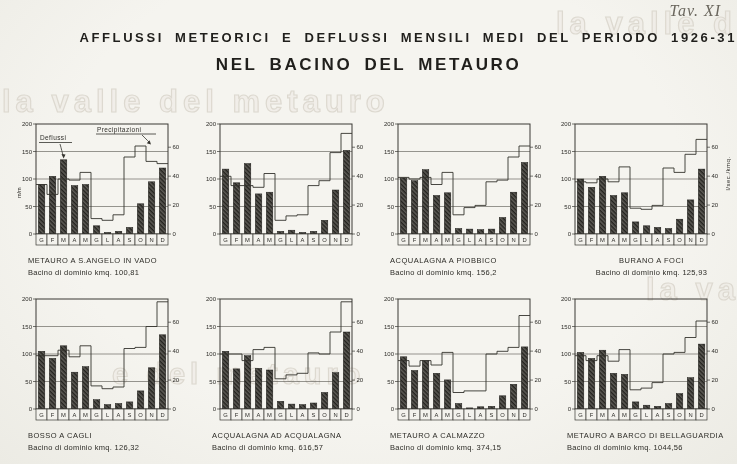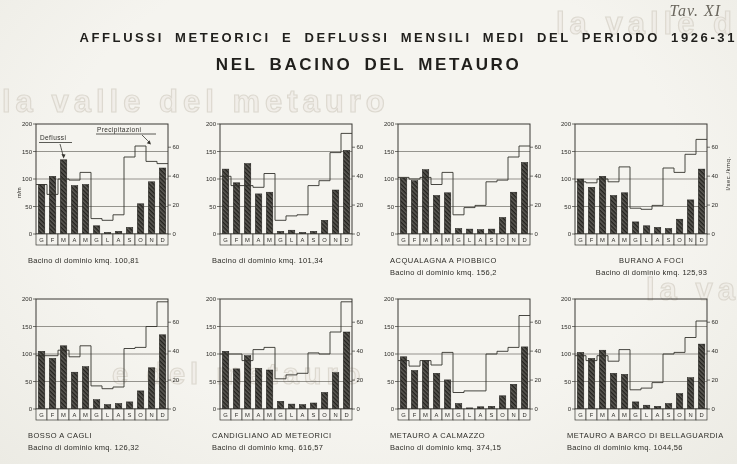--- a/index.html
+++ b/index.html
@@ -108,20 +108,21 @@
           <text x="152.5" y="126" font-size="5.8" text-anchor="middle">D</text>
           <text x="30" y="24" font-size="6.5" letter-spacing="0.4">Deflussi</text>
           <line x1="29" y1="26.5" x2="62" y2="26.5" stroke="#34332e" stroke-width="0.8"></line>
           <path d="M50 28 C51.5 33 52 36 53.3 40" fill="none" stroke="#34332e" stroke-width="0.8"></path>
           <polygon points="53.6,42.5 51.5,37.9 55.5,38.6" fill="#34332e"></polygon>
           <text x="87" y="15.5" font-size="6.5" letter-spacing="0.4">Precipitazioni</text>
           <line x1="86" y1="18" x2="146" y2="18" stroke="#34332e" stroke-width="0.8"></line>
           <path d="M132 19 C135 22 137 24 139.5 26.5" fill="none" stroke="#34332e" stroke-width="0.8"></path>
           <polygon points="141,28.5 136.8,27.2 139.6,24.2" fill="#34332e"></polygon>
         </svg><div class="cap">
+       <div class="cap1">METAURO A S.ANGELO IN VADO</div>
        <div class="cap2">Bacino di dominio kmq. 100,81</div>
      </div></div>
       <div class="cell" style="left: 194px; top: 116px;"><svg width="187" height="132">
           <defs>
             <pattern id="h1" patternUnits="userSpaceOnUse" width="3" height="3" patternTransform="rotate(45)">
         <rect width="3" height="3" fill="#5e5c57"></rect>
               <rect width="3" height="1.4" fill="#23221e"></rect>
             </pattern>
           </defs>
           <line x1="26" y1="90.5" x2="158" y2="90.5" stroke="#54524c" stroke-width="0.6"></line>
@@ -177,21 +178,20 @@
           <text x="108.5" y="126" font-size="5.8" text-anchor="middle">A</text>
           <rect x="114" y="118" width="11" height="11" fill="#f3f2ed" stroke="#3a3935" stroke-width="0.7"></rect>
           <text x="119.5" y="126" font-size="5.8" text-anchor="middle">S</text>
           <rect x="125" y="118" width="11" height="11" fill="#f3f2ed" stroke="#3a3935" stroke-width="0.7"></rect>
           <text x="130.5" y="126" font-size="5.8" text-anchor="middle">O</text>
           <rect x="136" y="118" width="11" height="11" fill="#f3f2ed" stroke="#3a3935" stroke-width="0.7"></rect>
           <text x="141.5" y="126" font-size="5.8" text-anchor="middle">N</text>
           <rect x="147" y="118" width="11" height="11" fill="#f3f2ed" stroke="#3a3935" stroke-width="0.7"></rect>
           <text x="152.5" y="126" font-size="5.8" text-anchor="middle">D</text>
         </svg><div class="cap">
-       <div class="cap2">Bacino di dominio kmq. 101,34</div>
      </div></div>
       <div class="cell" style="left: 372px; top: 116px;"><svg width="187" height="132">
           <defs>
             <pattern id="h2" patternUnits="userSpaceOnUse" width="3" height="3" patternTransform="rotate(45)">
         <rect width="3" height="3" fill="#5e5c57"></rect>
               <rect width="3" height="1.4" fill="#23221e"></rect>
             </pattern>
           </defs>
           <line x1="26" y1="90.5" x2="158" y2="90.5" stroke="#54524c" stroke-width="0.6"></line>
           <line x1="26" y1="63.00000000000001" x2="158" y2="63.00000000000001" stroke="#54524c" stroke-width="0.6"></line>
@@ -457,21 +457,21 @@
           <text x="108.5" y="126" font-size="5.8" text-anchor="middle">A</text>
           <rect x="114" y="118" width="11" height="11" fill="#f3f2ed" stroke="#3a3935" stroke-width="0.7"></rect>
           <text x="119.5" y="126" font-size="5.8" text-anchor="middle">S</text>
           <rect x="125" y="118" width="11" height="11" fill="#f3f2ed" stroke="#3a3935" stroke-width="0.7"></rect>
           <text x="130.5" y="126" font-size="5.8" text-anchor="middle">O</text>
           <rect x="136" y="118" width="11" height="11" fill="#f3f2ed" stroke="#3a3935" stroke-width="0.7"></rect>
           <text x="141.5" y="126" font-size="5.8" text-anchor="middle">N</text>
           <rect x="147" y="118" width="11" height="11" fill="#f3f2ed" stroke="#3a3935" stroke-width="0.7"></rect>
           <text x="152.5" y="126" font-size="5.8" text-anchor="middle">D</text>
         </svg><div class="cap">
-       <div class="cap1">CANDIGLIANO AD METEORICI</div>
+       <div class="cap1">ACQUALAGNA AD ACQUALAGNA</div>
        <div class="cap2">Bacino di dominio kmq. 616,57</div>
      </div></div>
       <div class="cell" style="left: 372px; top: 291px;"><svg width="187" height="132">
           <defs>
             <pattern id="h6" patternUnits="userSpaceOnUse" width="3" height="3" patternTransform="rotate(45)">
         <rect width="3" height="3" fill="#5e5c57"></rect>
               <rect width="3" height="1.4" fill="#23221e"></rect>
             </pattern>
           </defs>
           <line x1="26" y1="90.5" x2="158" y2="90.5" stroke="#54524c" stroke-width="0.6"></line>

